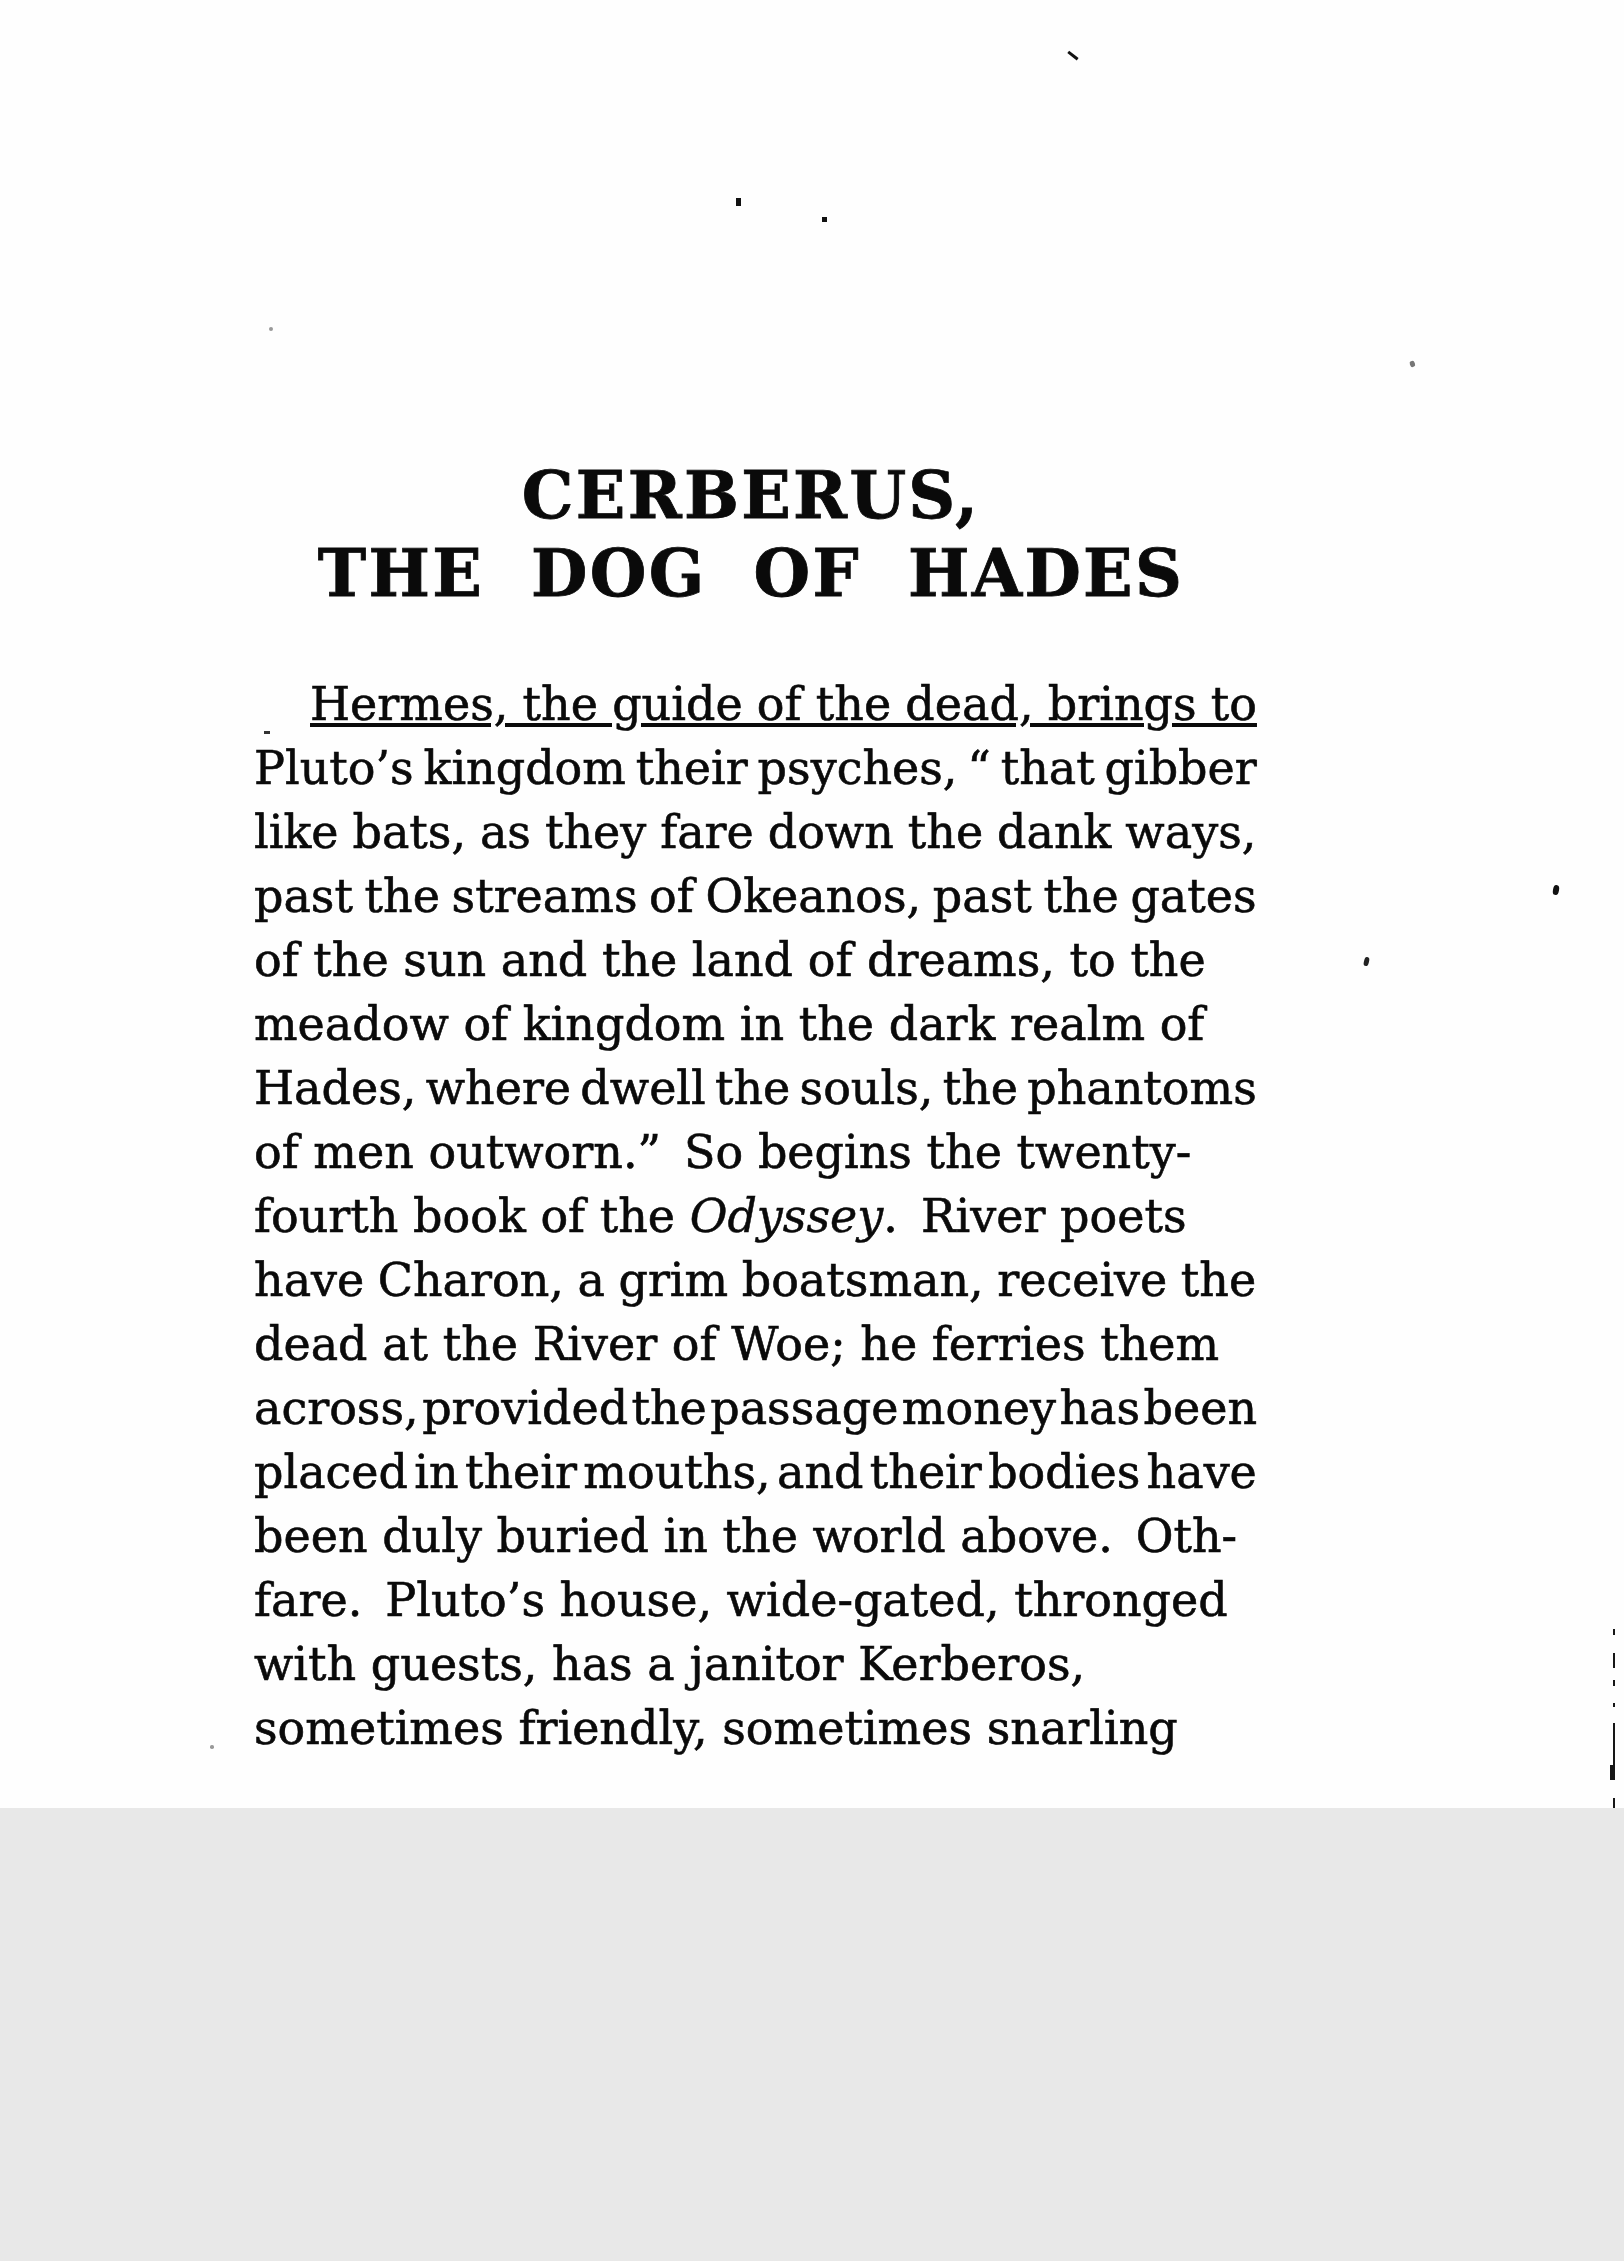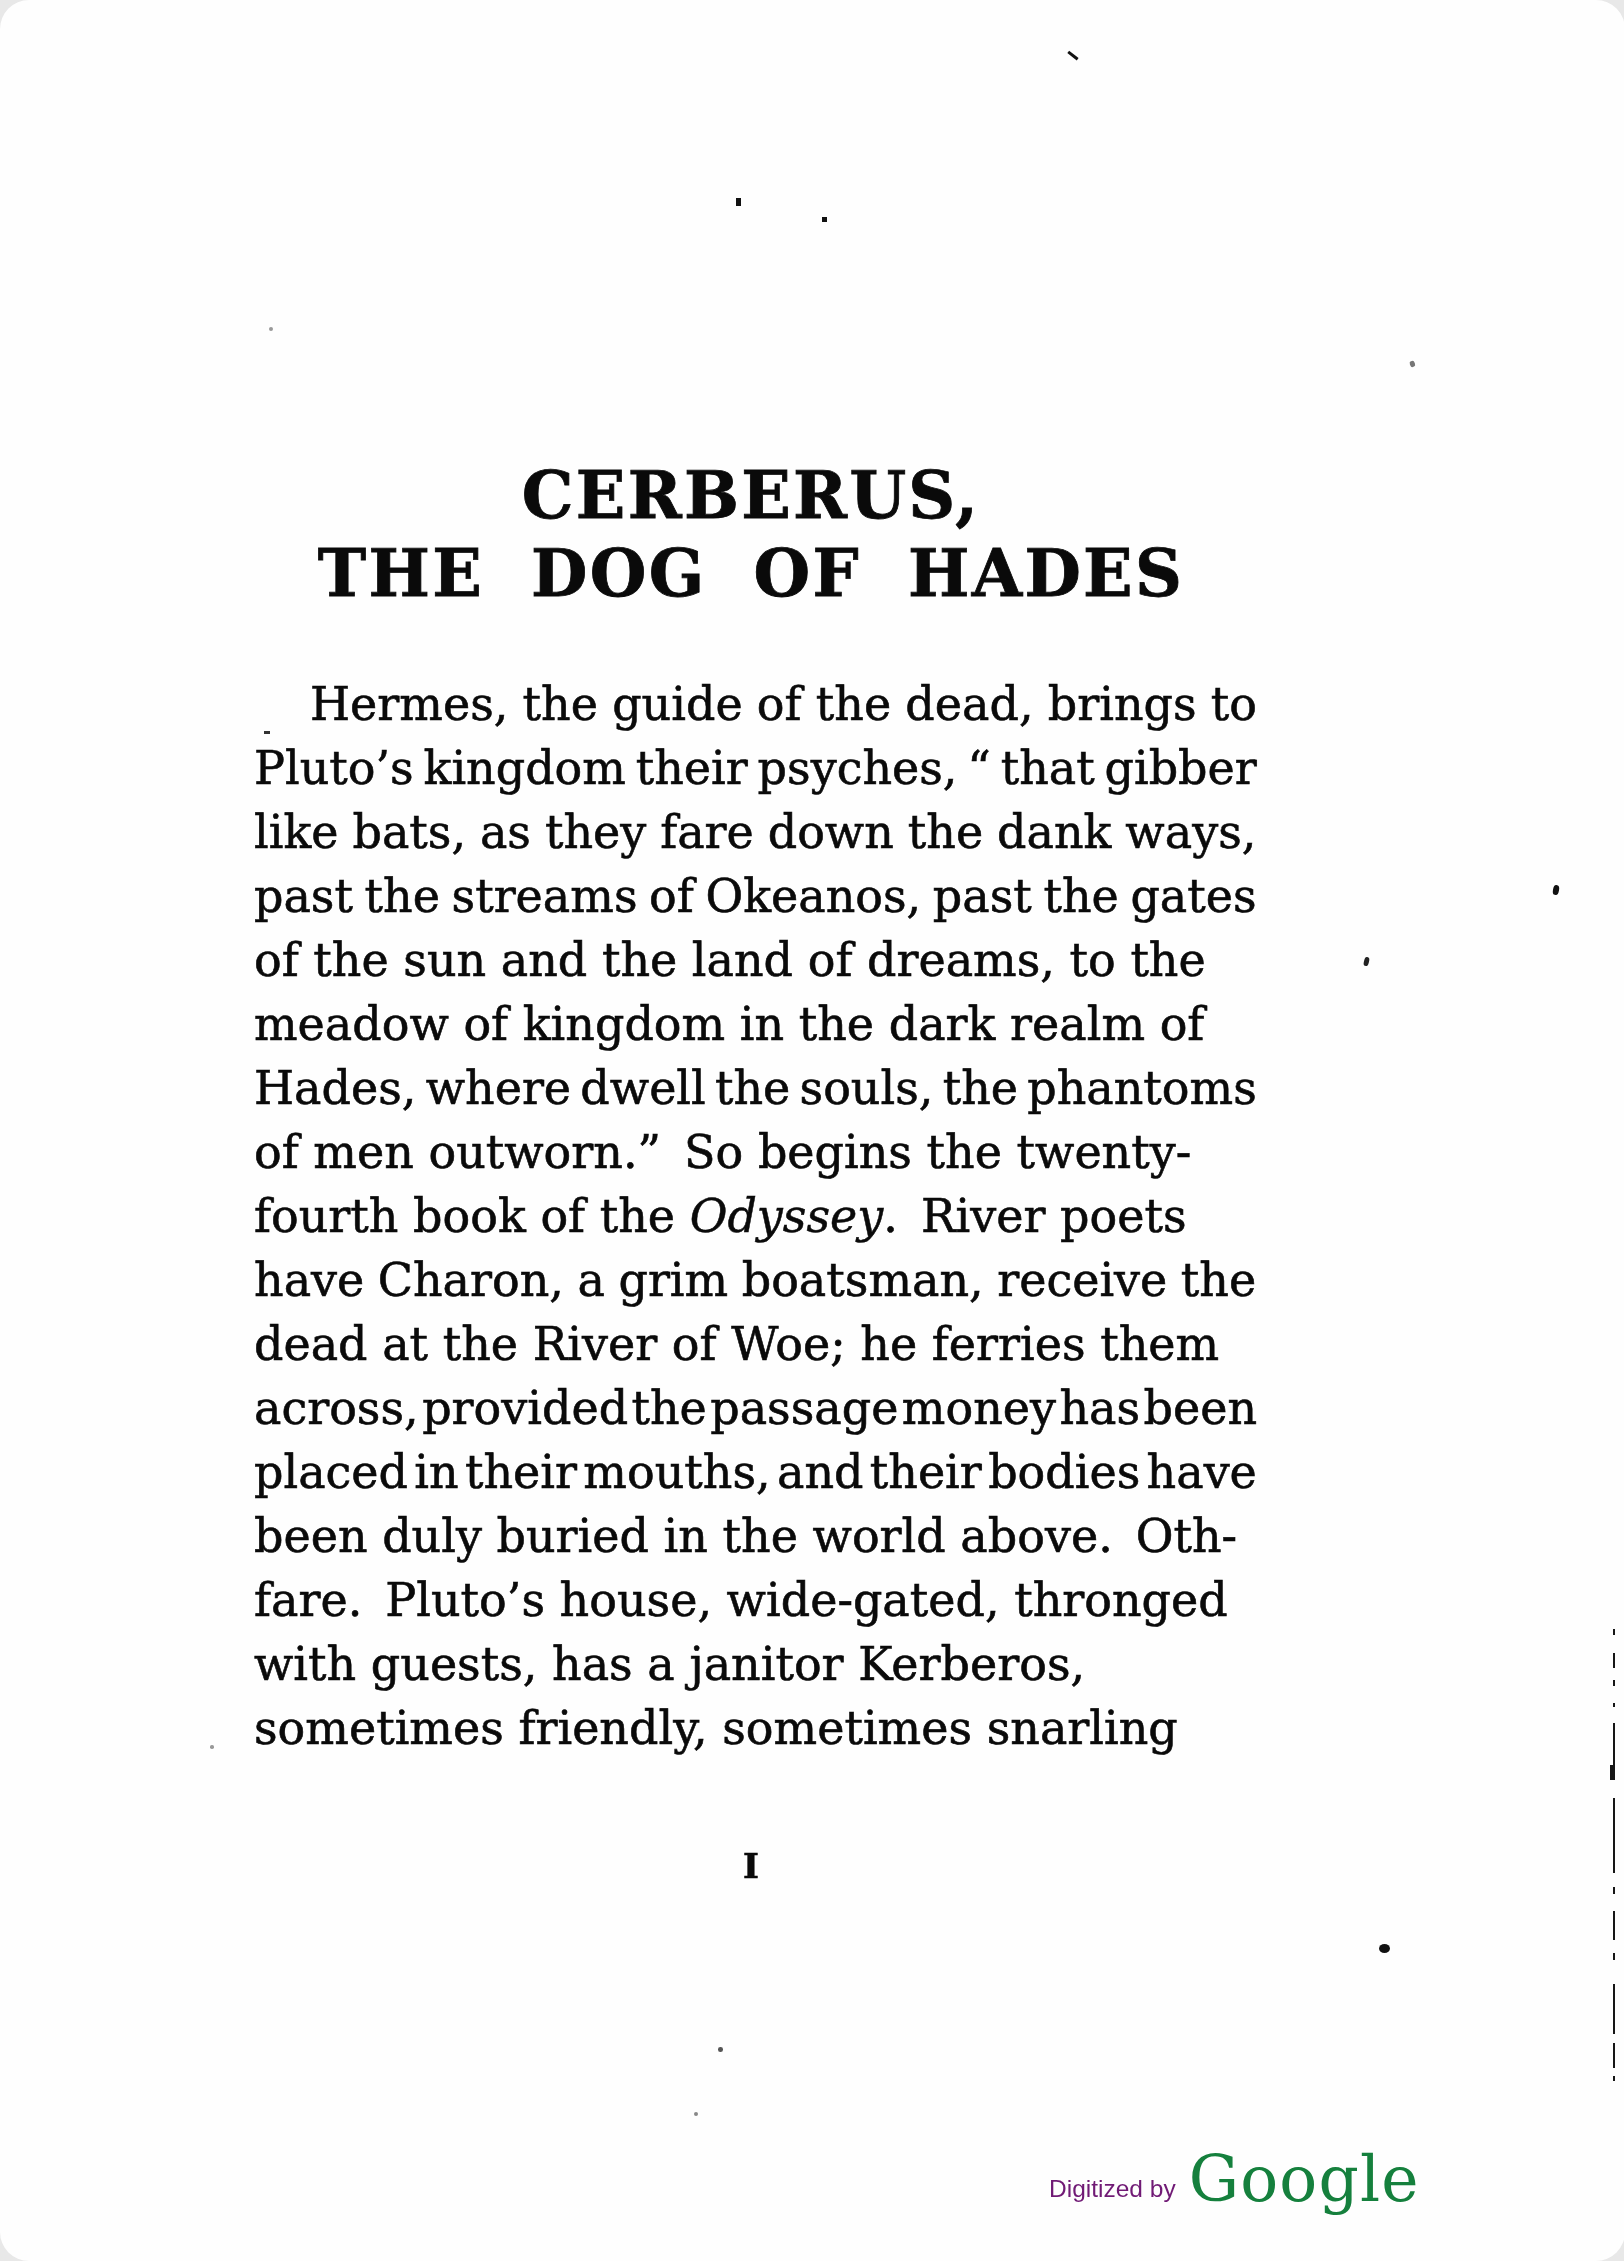--- a/index.html
+++ b/index.html
@@ -3,26 +3,25 @@
 <meta charset="utf-8">
 <style>
   html, body {
     margin: 0;
     padding: 0;
     background: #e8e8e8;
   }
   .page {
     position: relative;
     width: 1625px;
-    height: 2261px;
+    height: 1808px;
     background: #fefefe;
     overflow: hidden;
     font-family: "DejaVu Serif", "Liberation Serif", serif;
     color: #0a0a0a;
-    border-radius: 29px;
   }
 
   
   .title-block {
     position: absolute;
     left: 254px;
     top: 456px;
     width: 994px;
     text-align: center;
   }
@@ -47,20 +46,21 @@
     font-size: 46px;
     line-height: 64px;
     -webkit-text-stroke: 0.6px currentColor;
   }
   .line {
     white-space: nowrap;
     overflow: visible;
   }
   .line.indent {
     padding-left: 56px;
+    text-decoration: underline;
   }
   .line em {
     font-style: italic;
     -webkit-text-stroke: 0.5px currentColor;
   }
 
   
   .page-number {
     position: absolute;
     left: 254px;

